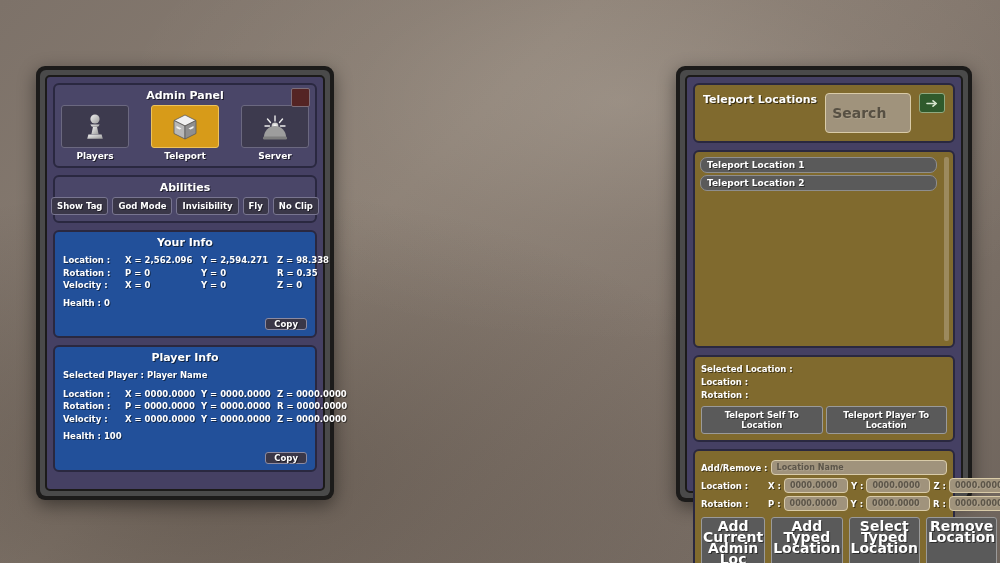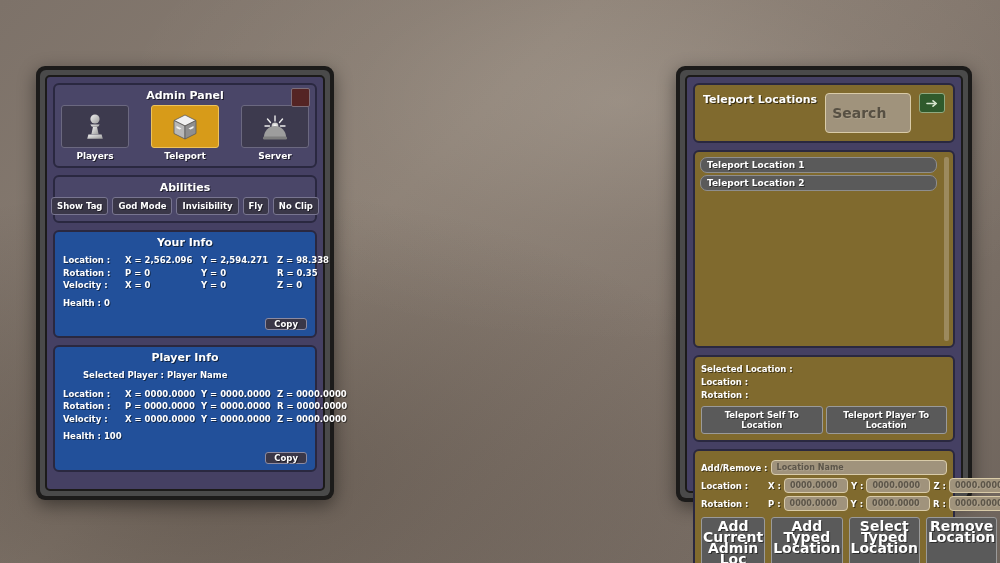--- a/index.html
+++ b/index.html
@@ -140,21 +140,21 @@
     line-height: 12.5px;
     white-space: nowrap;
     text-shadow: 1px 1px 0 rgba(0,0,0,0.5);
     display: flex;
   }
   .info-line .lbl { width: 62px; flex: none; }
   .info-line .c1 { width: 76px; flex: none; }
   .info-line .c2 { width: 76px; flex: none; }
   .info-line .c3 { flex: none; }
   .info-line.solo { display: block; margin-top: 5px; }
-  .info-line.selplayer { display: block; margin-bottom: 6px; margin-left: 20px; }
+  .info-line.selplayer { display: block; margin-bottom: 6px; }
   .copy-row { text-align: right; padding: 3px 8px 0 8px; }
   .copy-btn {
     display: inline-block;
     background: #3a3748;
     border: 1px solid #8c8aa0;
     border-radius: 3px;
     color: #ffffff;
     font-size: 8.5px;
     font-weight: bold;
     padding: 0 8px;

